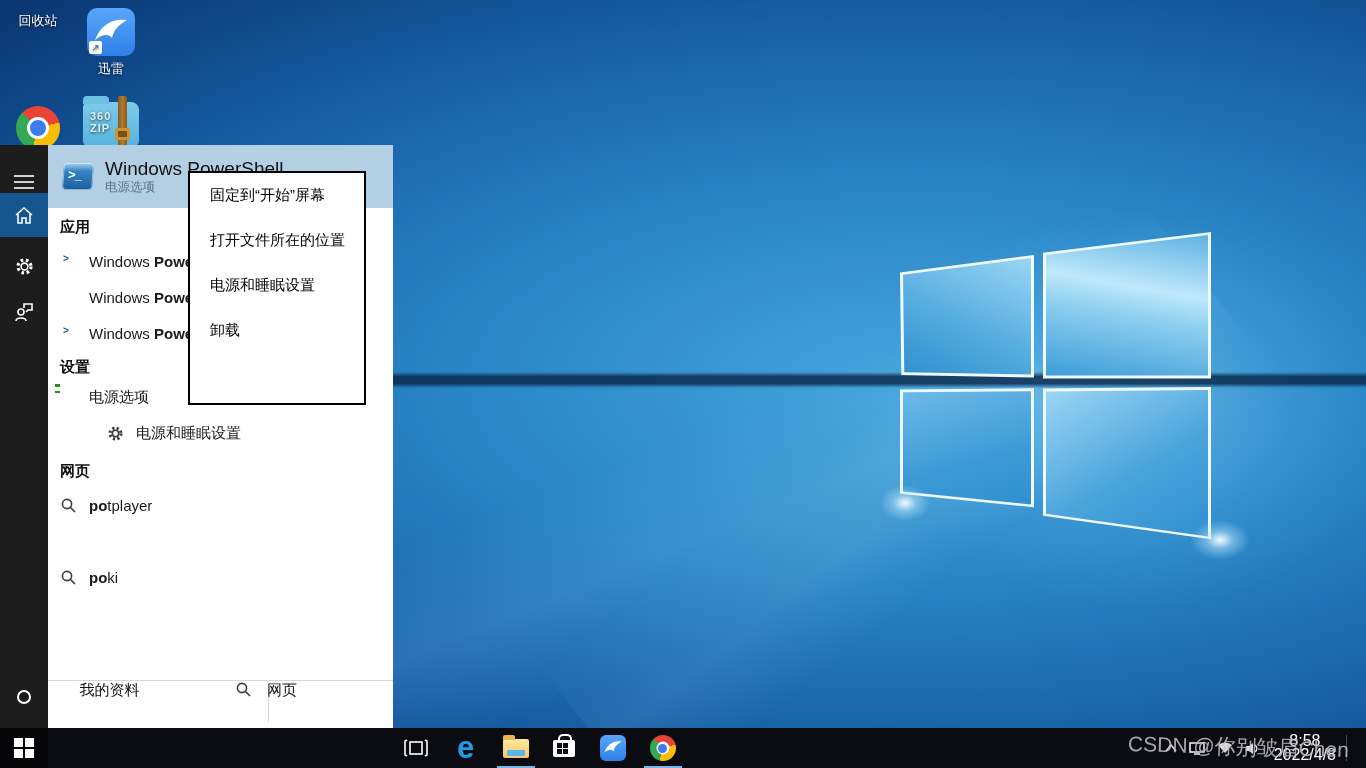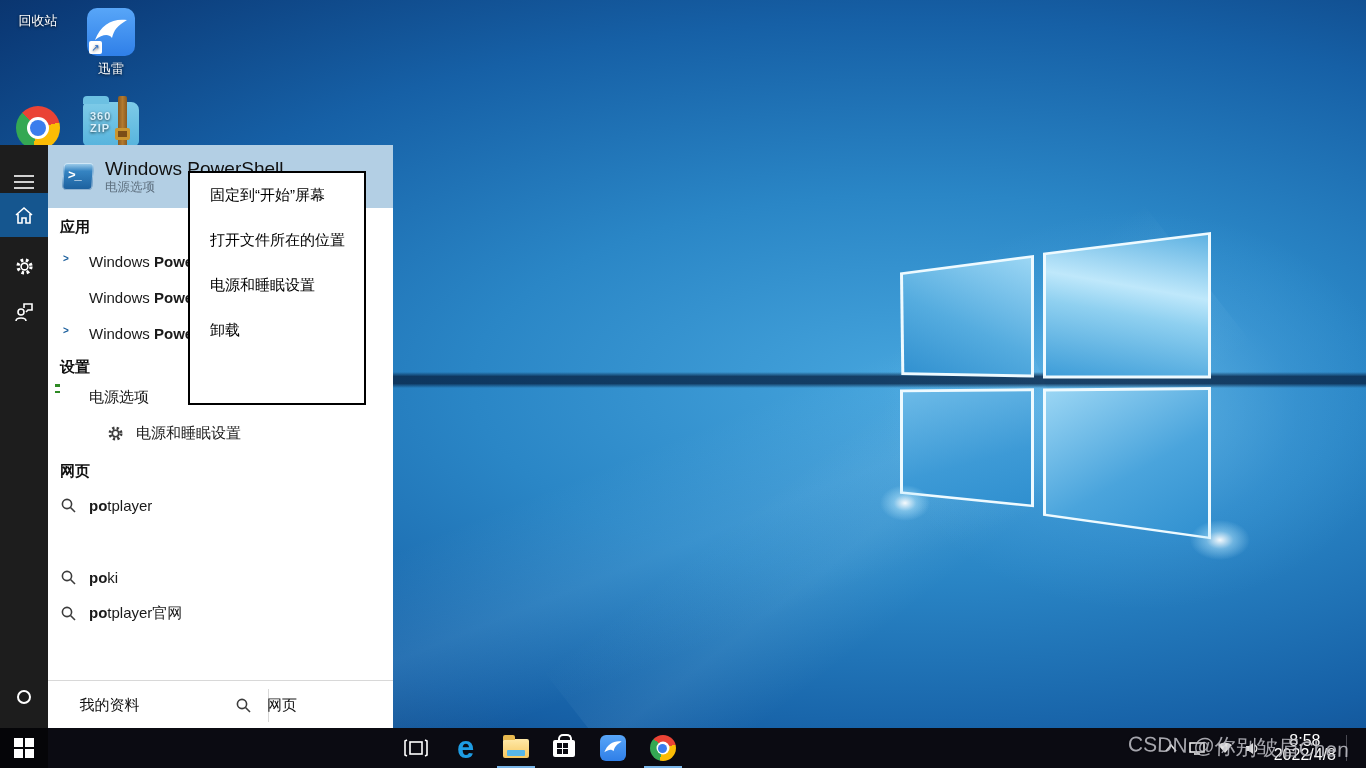--- a/index.html
+++ b/index.html
@@ -115,21 +115,21 @@
 
   .plug-ic { width:16px; height:12px; margin-top:2px; background:linear-gradient(180deg,#7fd34f,#2e8a24); border-radius:3px; position:relative; }
   .plug-ic::before { content:""; position:absolute; left:-5px; top:2px; width:5px; height:2.5px; background:#2e8a24; }
   .plug-ic::after  { content:""; position:absolute; left:-5px; bottom:2px; width:5px; height:2.5px; background:#2e8a24; }
 
   svg.stroke { stroke:#fff; fill:none; stroke-width:1.6; }
   svg.dark { stroke:#3c3c3c; fill:none; stroke-width:1.6; }
 
   #panel-divider { position:absolute; left:0; top:535px; width:345px; height:1px; background:#d8d8d8; }
   #footer-tabs { position:absolute; left:0; top:536px; width:345px; height:49px; background:#fff; }
-  .ftab { position:absolute; top:0; height:49px; display:flex; align-items:center; font-size:15px; color:#111; }
+  .ftab { position:absolute; top:0; height:49px; display:flex; align-items:flex-start; font-size:15px; color:#111; }
   .ftab .tic { margin-right:15px; display:flex; align-items:center; }
   .vdiv { position:absolute; left:220px; top:8px; width:1px; height:33px; background:#d8d8d8; }
   #search-row { position:absolute; left:0; top:585px; width:345px; height:38px; background:#ececec;
     display:flex; align-items:center; }
   #search-row .q { margin-left:10px; font-size:15px; color:#111; }
 
   
   #ctxmenu { position:absolute; left:188px; top:171px; width:178px; height:234px; background:#fff;
     border:2px solid #000; z-index:40; }
   .mi { height:45px; display:flex; align-items:center; padding-left:20px; font-size:15px; color:#000; white-space:nowrap; }
@@ -262,27 +262,20 @@
         </svg></span>
     <span class="rtext"><span class="b">po</span><span>tplayer</span></span>
   </div>
   <div class="row" style="top:414px;">
     <span class="ric"><svg class="dark" width="17" height="17" viewBox="0 0 17 17">
           <circle cx="7" cy="7" r="4.6"></circle>
           <line x1="10.5" y1="10.5" x2="15" y2="15"></line>
         </svg></span>
     <span class="rtext"><span class="b">po</span><span>ki</span></span>
   </div>
-  <div class="row" style="top:450px;">
-    <span class="ric"><svg class="dark" width="17" height="17" viewBox="0 0 17 17">
-          <circle cx="7" cy="7" r="4.6"></circle>
-          <line x1="10.5" y1="10.5" x2="15" y2="15"></line>
-        </svg></span>
-    <span class="rtext"><span class="b">po</span><span>tplayer官网</span></span>
-  </div>
 
   <div id="panel-divider"></div>
 
   <div id="footer-tabs">
     <div class="ftab" style="left:12px;">
       <span class="tic winlogo blue">
           <i></i>
           <i></i>
           <i></i>
           <i></i>

